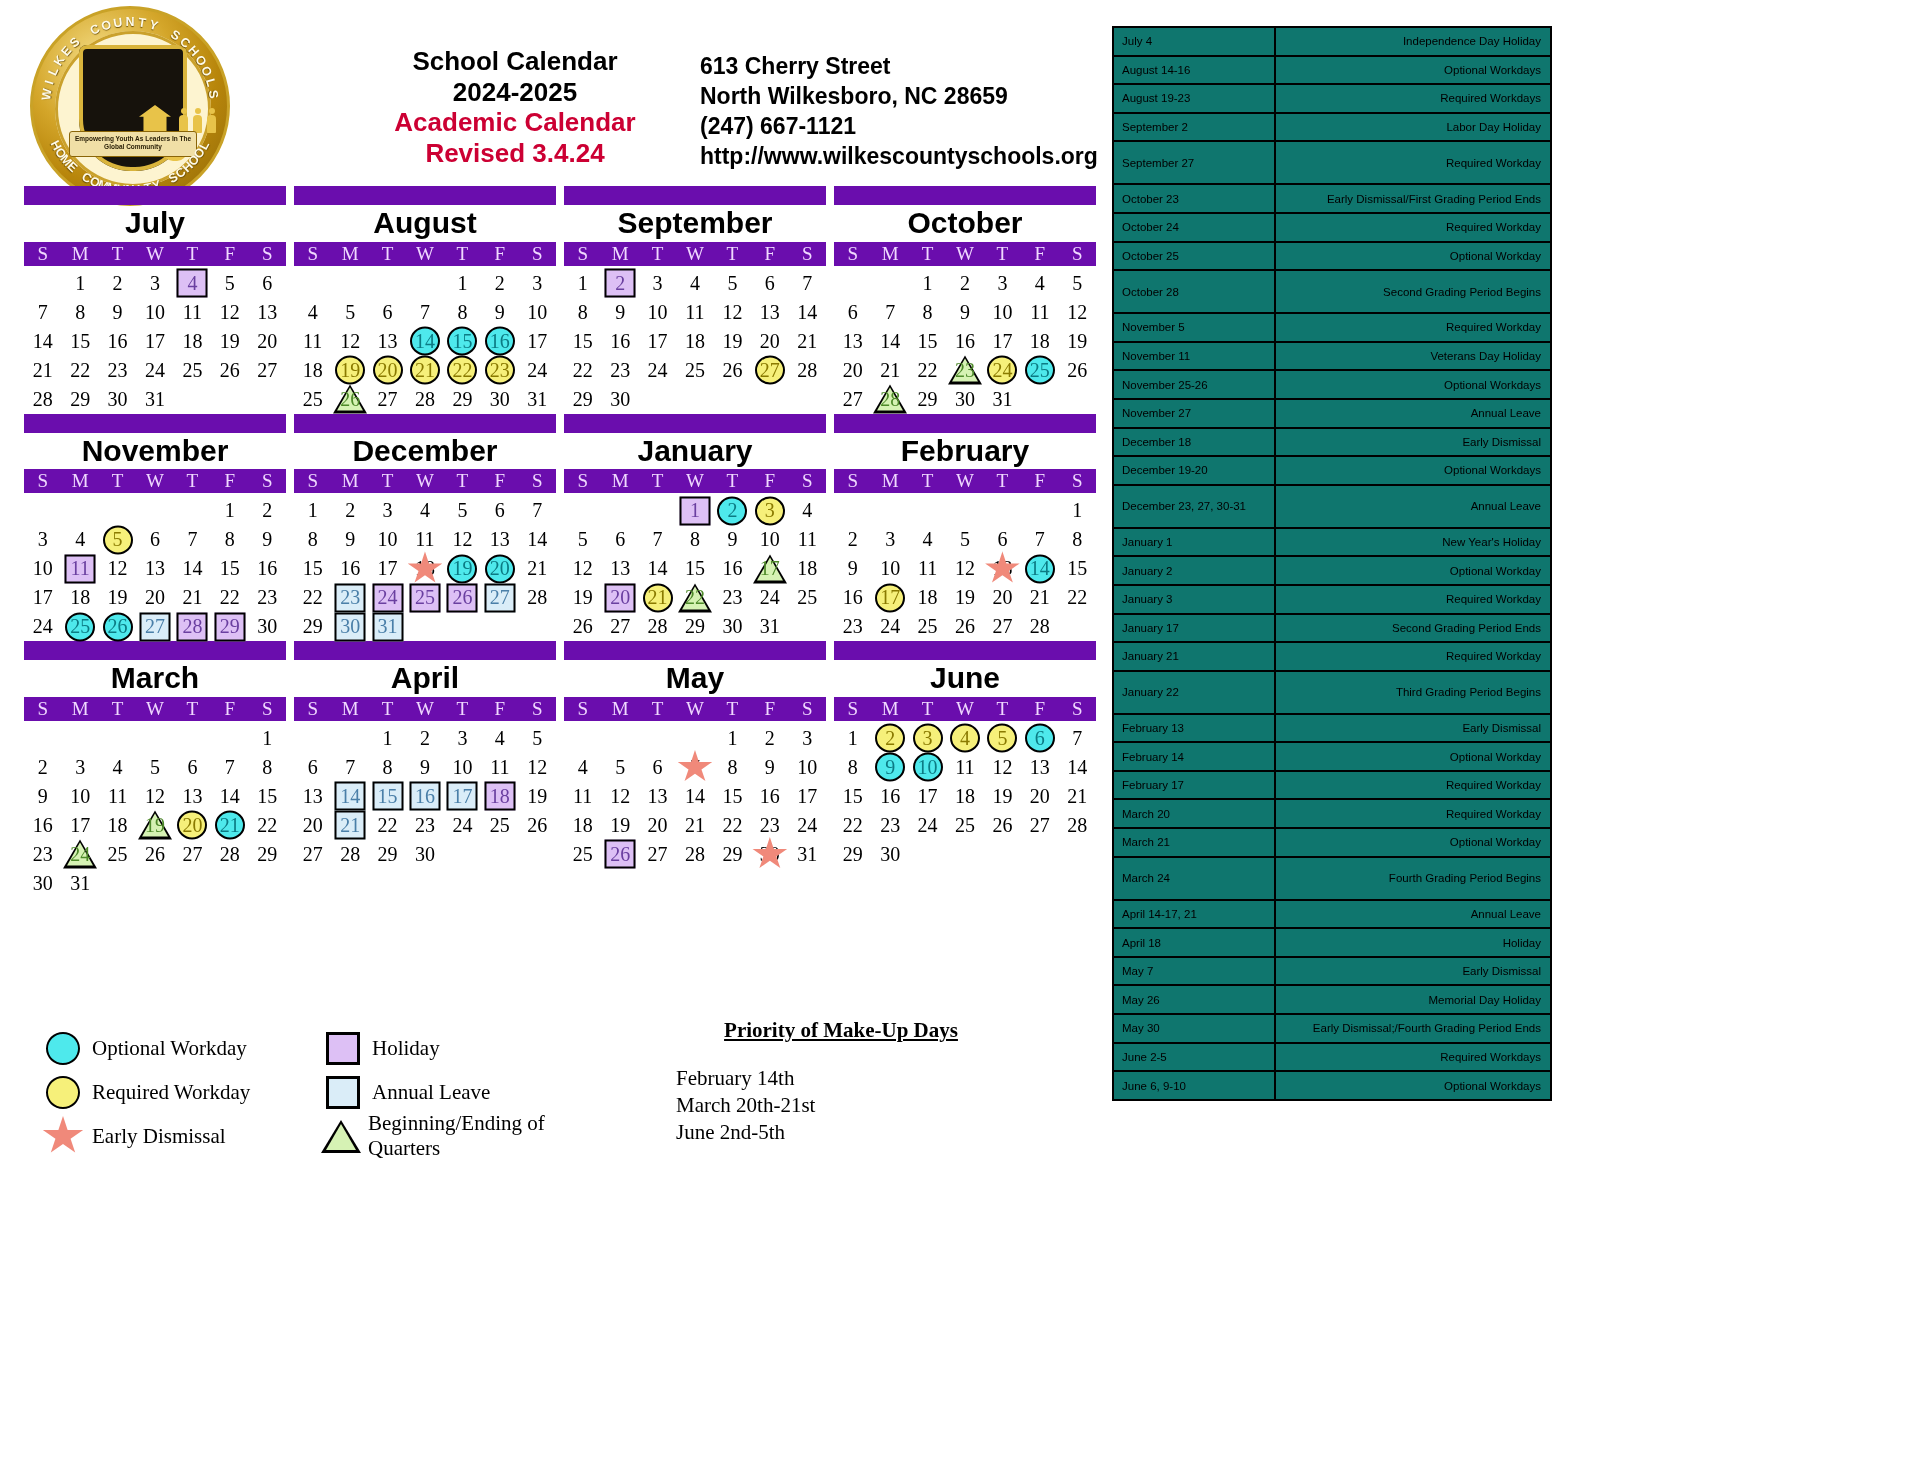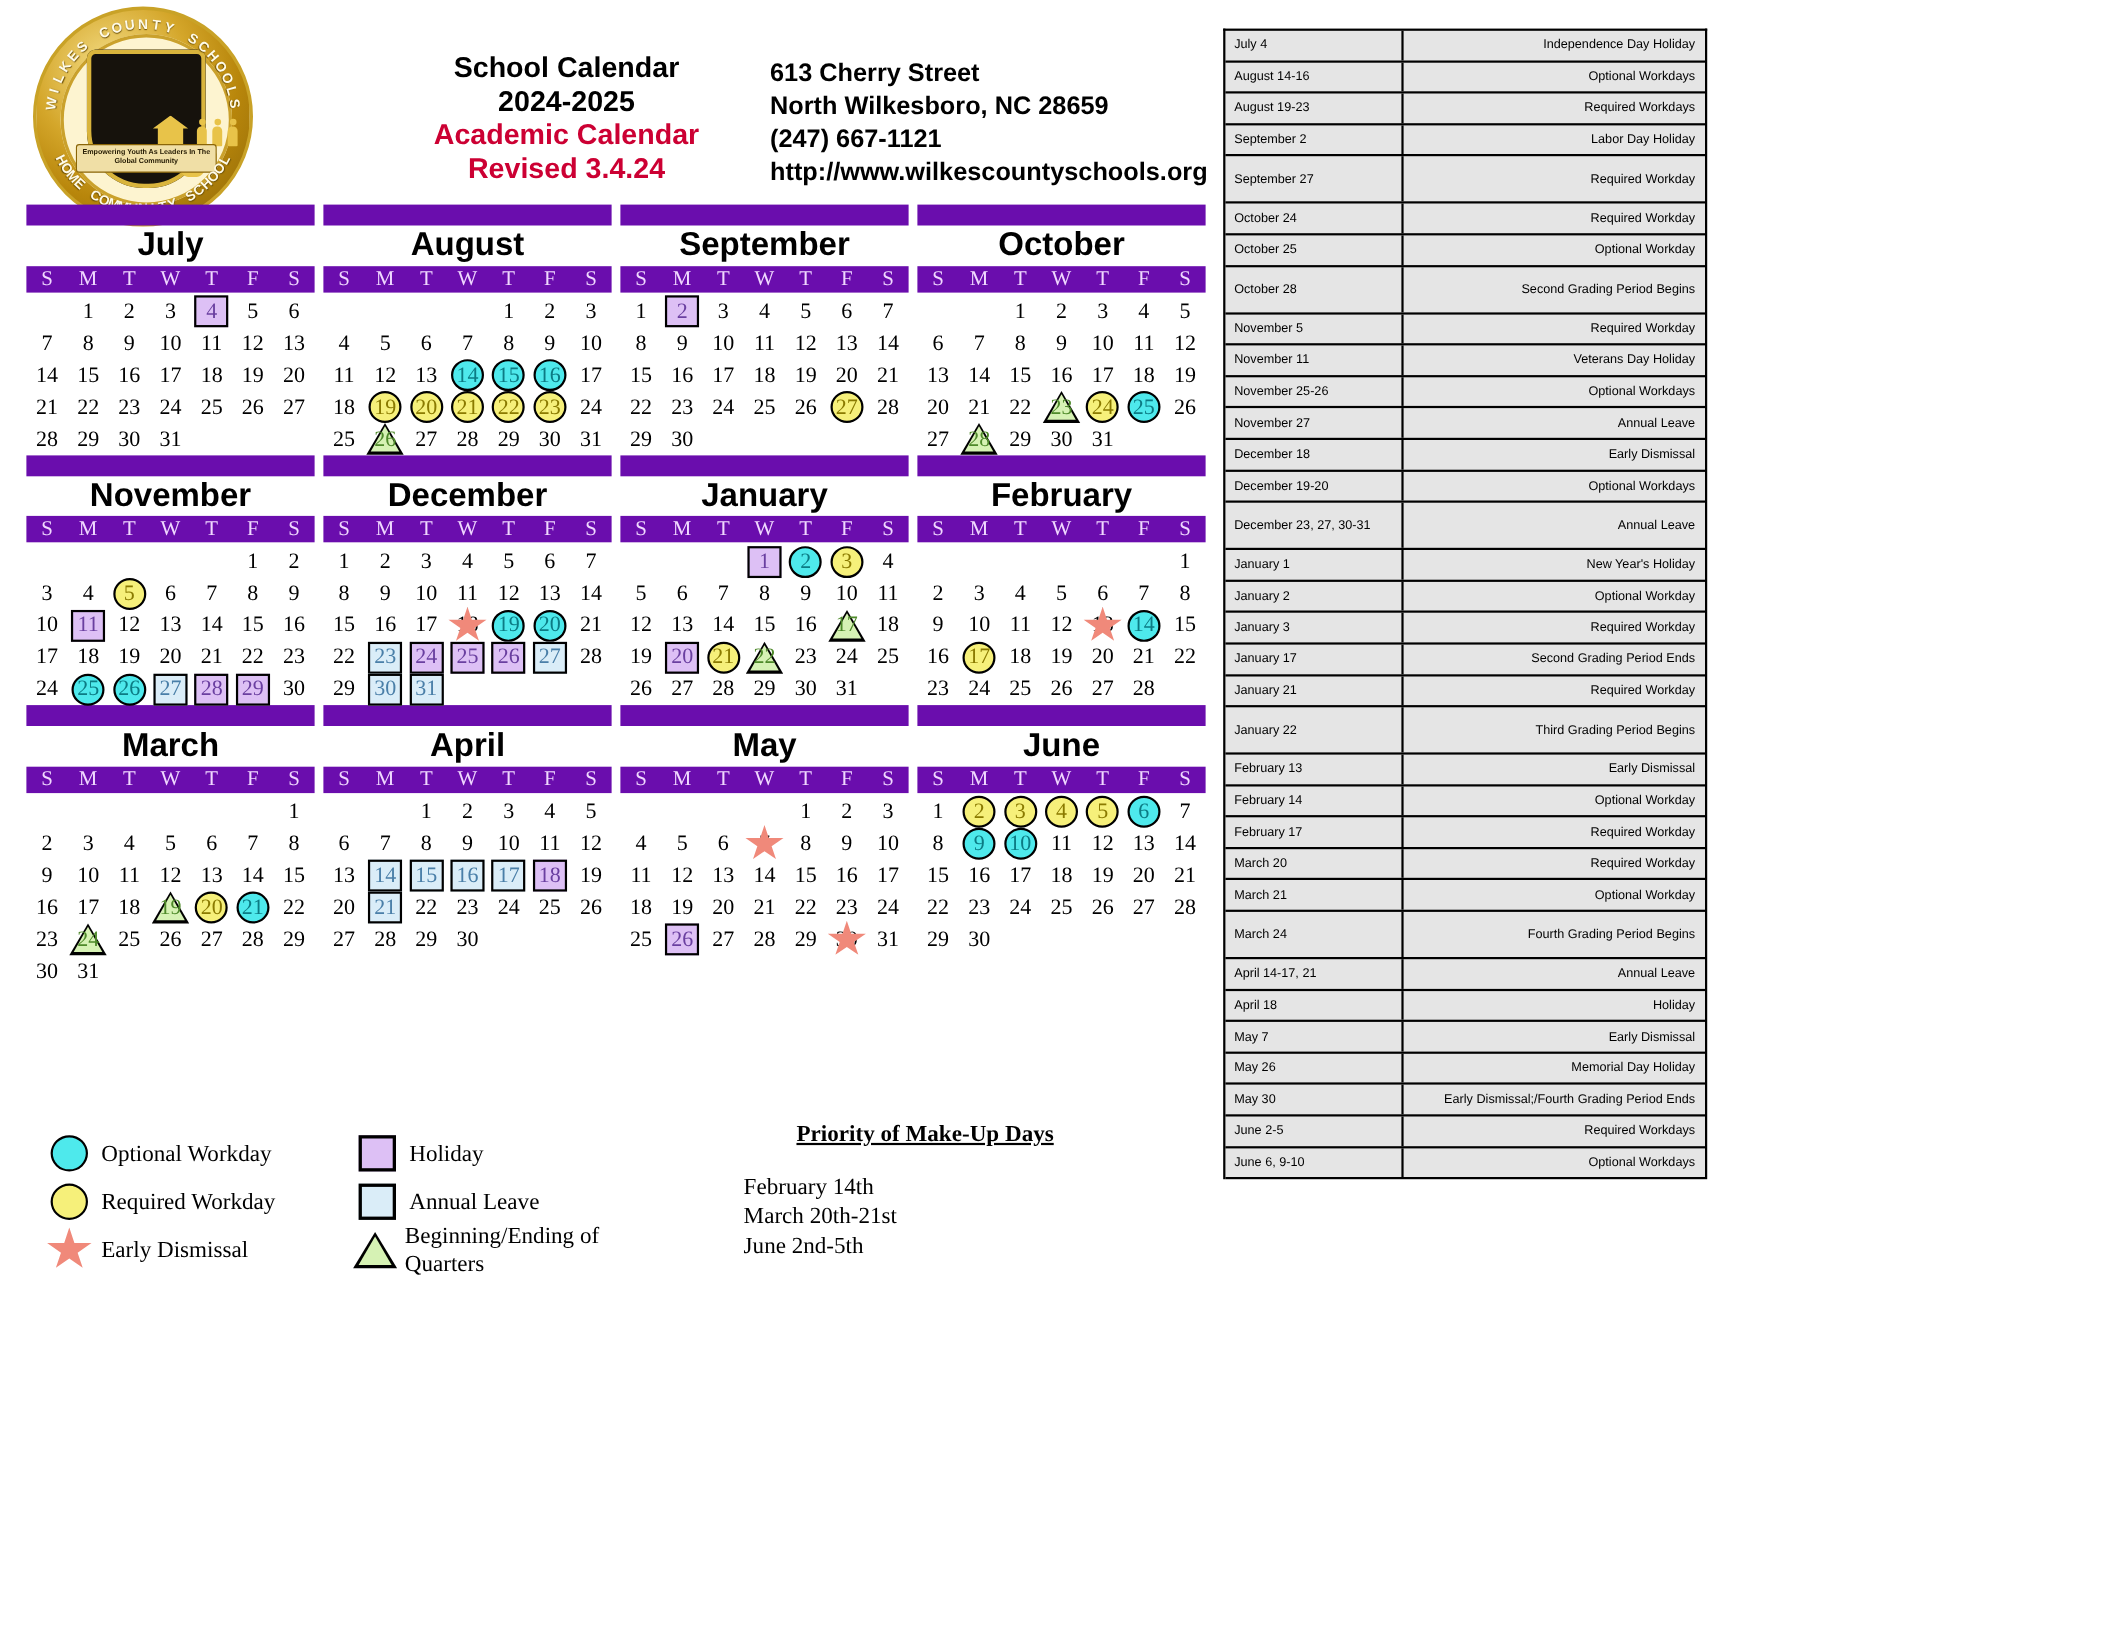--- a/index.html
+++ b/index.html
@@ -113,21 +113,21 @@
 
   
   .makeup { position: absolute; left: 676px; top: 1018px; width: 330px; }
   .makeup-title { font-size: 21px; font-weight: bold; text-decoration: underline;
                   text-align: center; color: #000; font-family: "Liberation Serif", serif; }
   .makeup-list { margin-top: 22px; font-size: 21px; line-height: 1.28; color: #000;
                  font-family: "Liberation Serif", serif; }
 
   
   .evt-table { position: absolute; left: 1112px; top: 26px; width: 440px;
-               border: 2.5px solid #000; border-bottom: none; background:#e5e5e5; }
+               border: 2.5px solid #000; border-bottom: none; background:#0f766e; }
   .evt-row { display: flex; border-bottom: 2px solid #000; height: 28.6px; align-items: center; }
   .evt-row.tall { height: 43px; }
   .evt-date { width: 162px; padding-left: 8px; font-size: 11.5px; color: #000;
               font-family: "Liberation Sans", sans-serif; border-right: 2.5px solid #000;
               height: 100%; display: flex; align-items: center; }
   .evt-desc { flex: 1; padding-right: 9px; font-size: 11.5px; color: #000;
               font-family: "Liberation Sans", sans-serif; text-align: right;
               height: 100%; display: flex; align-items: center; justify-content: flex-end; }
 </style>
 </head>
@@ -1666,20 +1666,24 @@
       </div>
       <div class="evt-row">
         <div class="evt-date">September 2</div>
         <div class="evt-desc">Labor Day Holiday</div>
       </div>
       <div class="evt-row tall">
         <div class="evt-date">September 27</div>
         <div class="evt-desc">Required Workday</div>
       </div>
       <div class="evt-row">
+        <div class="evt-date">October 23</div>
+        <div class="evt-desc">Early Dismissal/First Grading Period Ends</div>
+      </div>
+      <div class="evt-row">
         <div class="evt-date">October 24</div>
         <div class="evt-desc">Required Workday</div>
       </div>
       <div class="evt-row">
         <div class="evt-date">October 25</div>
         <div class="evt-desc">Optional Workday</div>
       </div>
       <div class="evt-row tall">
         <div class="evt-date">October 28</div>
         <div class="evt-desc">Second Grading Period Begins</div>

